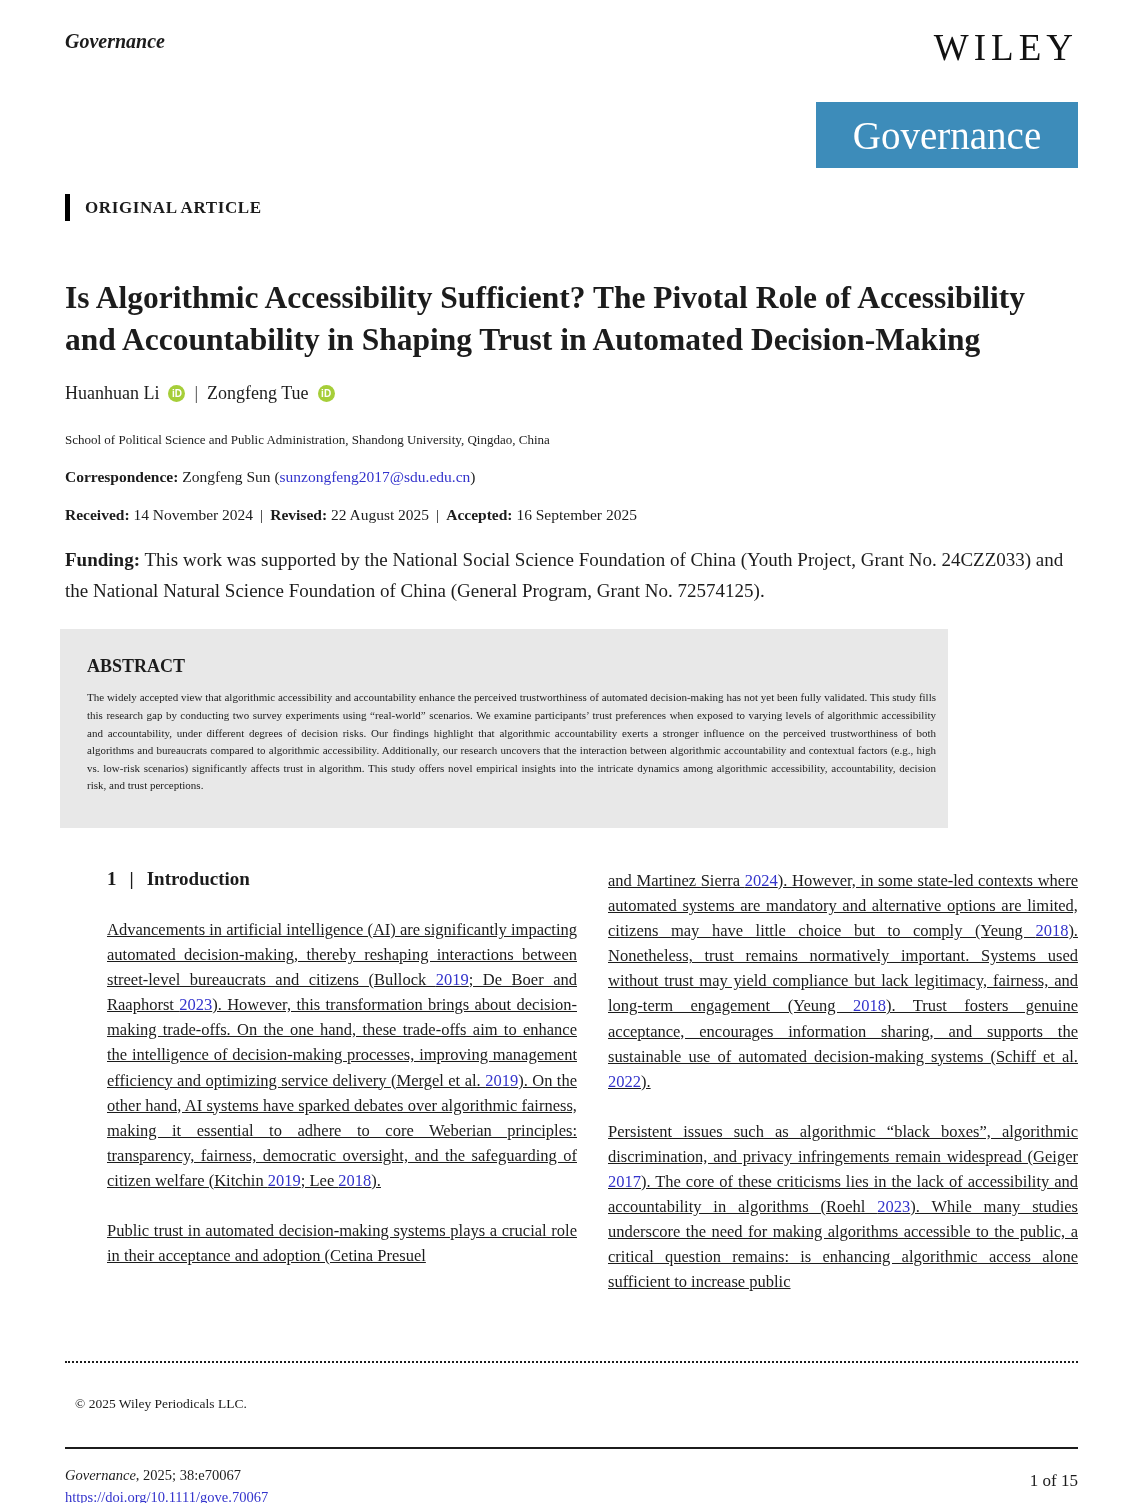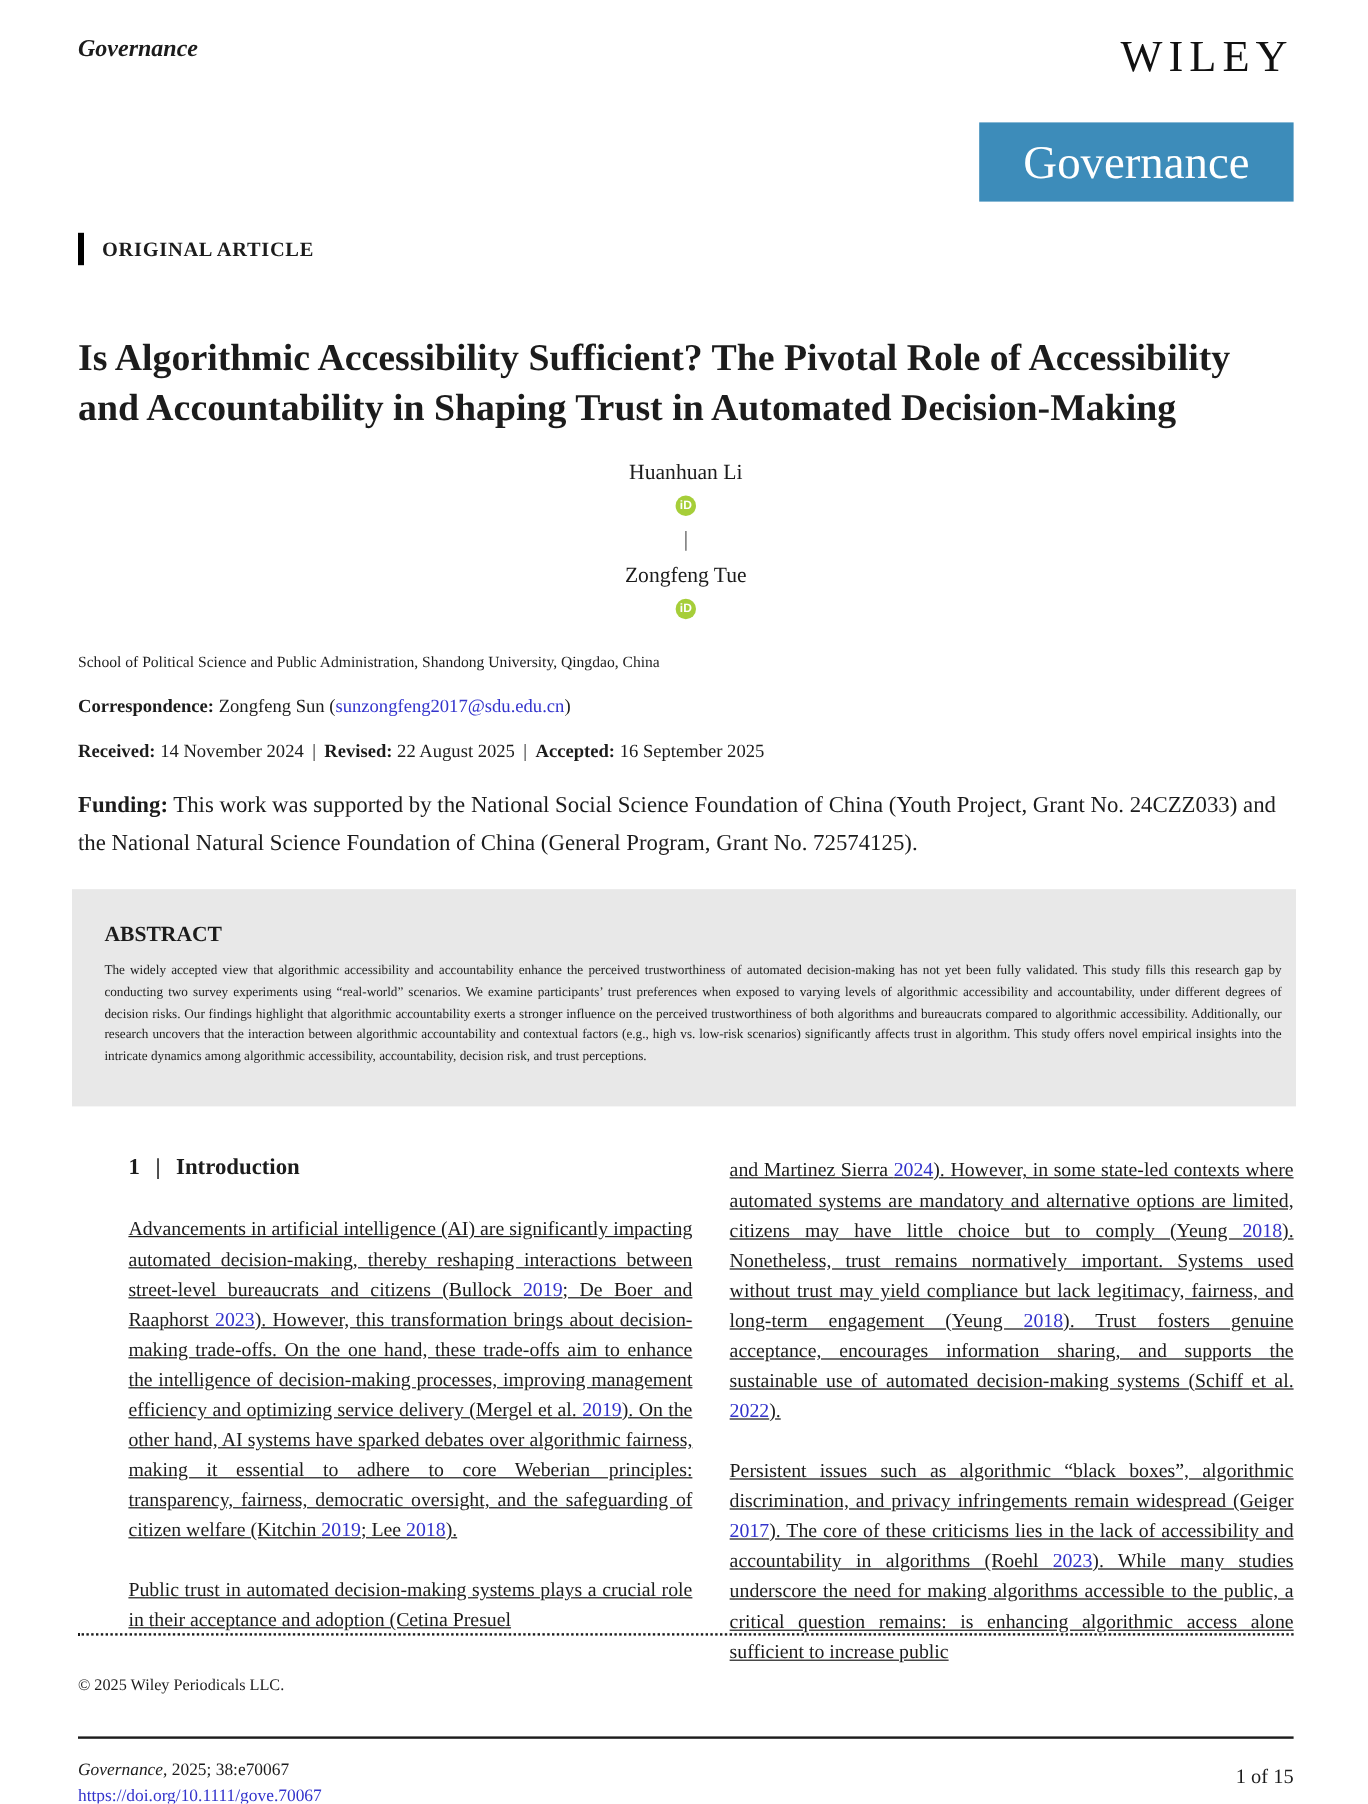--- a/index.html
+++ b/index.html
@@ -22,55 +22,55 @@
     background: #3d8cba; color: #ffffff; width: 262px; height: 66px;
     display: flex; align-items: center; justify-content: center;
     font-size: 39px; font-family: "Liberation Serif", serif;
   }
   .article-type-row { display: flex; align-items: center; margin-top: 26px; }
   .article-type-bar { width: 5px; height: 27px; background: #000; margin-right: 15px; }
   .article-type { font-size: 17px; font-weight: bold; letter-spacing: 0.6px; }
 
   
   .title { margin-top: 56px; font-size: 31.5px; font-weight: bold; line-height: 1.33; max-width: 1000px; }
-  .authors-row { margin-top: 22px; font-size: 18px; display: flex; align-items: center; gap: 9px; flex-direction: column; }
+  .authors-row { margin-top: 22px; font-size: 18px; display: flex; align-items: center; gap: 9px; }
   .orcid {
     display: inline-flex; align-items: center; justify-content: center;
     width: 17px; height: 17px; border-radius: 50%;
     background: #a6ce39; color: #fff; font-size: 10px; font-weight: bold;
     font-family: "Liberation Sans", sans-serif;
   }
   .author-sep { color: #444; }
   .affiliation { margin-top: 28px; font-size: 13px; }
   .meta-line { margin-top: 20px; font-size: 15.5px; }
   .meta-line b { font-weight: bold; }
   .meta-sep { padding: 0 7px; }
   a.link, .link { color: #3333cc; text-decoration: none; cursor: pointer; }
   .funding-line { margin-top: 20px; font-size: 19px; line-height: 1.65; max-width: 1010px; }
   .keywords-line { margin-top: 21px; font-size: 15.5px; }
 
   
   .abstract-box {
     margin: 23px 0 0 -5px; background: #e8e8e8;
-    width: 1020px; padding: 27px 12px 33px 27px;
+    width: 888px; padding: 27px 12px 33px 27px;
   }
   .abstract-heading { font-size: 18px; font-weight: bold; margin-bottom: 12px; }
   .abstract-text { font-size: 11px; line-height: 1.6; text-align: justify; }
 
   
   .body-columns { display: flex; margin-top: 40px; gap: 31px; margin-left: 42px; }
   .col { width: 492px; }
   .section-heading { font-size: 19px; font-weight: bold; margin-bottom: 27px; }
   .section-heading .sep { padding: 0 13px; font-weight: bold; }
   .col p { font-size: 16.5px; line-height: 1.52; text-align: justify; margin-bottom: 25px; text-decoration: underline; }
   .cite { color: #3333cc; cursor: pointer; }
 
   
   .dotted-rule { position: absolute; left: 65px; right: 62px; top: 1361px; border-top: 2px dotted #1c1c1c; }
-  .copyright { position: absolute; left: 65px; top: 1396px; font-size: 13.5px; }
+  .copyright { position: absolute; left: 75px; top: 1396px; font-size: 13.5px; }
   .solid-rule { position: absolute; left: 65px; right: 62px; top: 1447px; border-top: 2px solid #1c1c1c; }
   .footer-row { position: absolute; left: 65px; right: 62px; top: 1465px; display: flex; justify-content: space-between; align-items: flex-start; }
   .footer-citation { font-size: 14.5px; line-height: 1.5; }
   .footer-citation .jname { font-style: italic; }
   .footer-page { font-size: 17px; padding-top: 6px; }
 </style>
 </head>
 <body>
 
 <div class="page">

